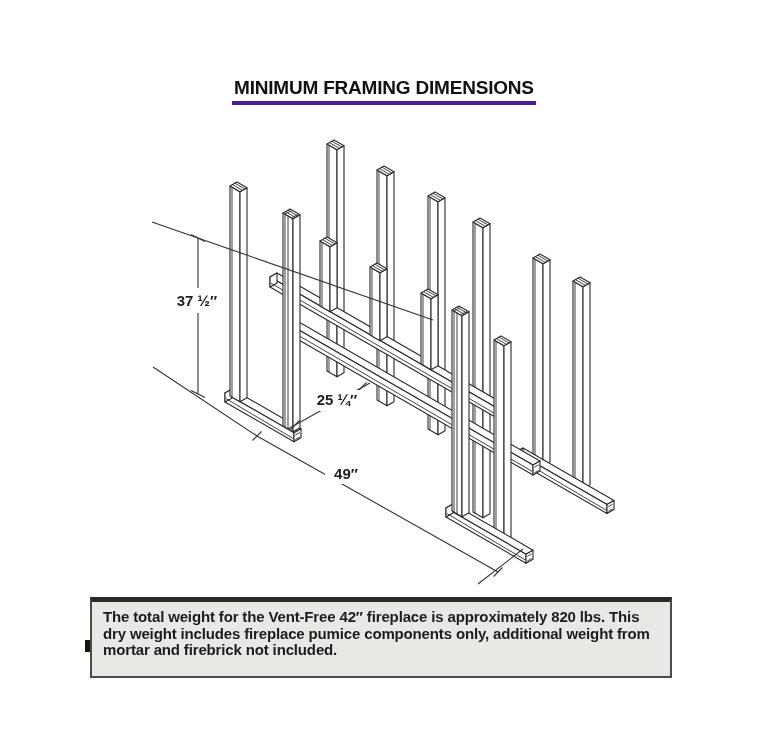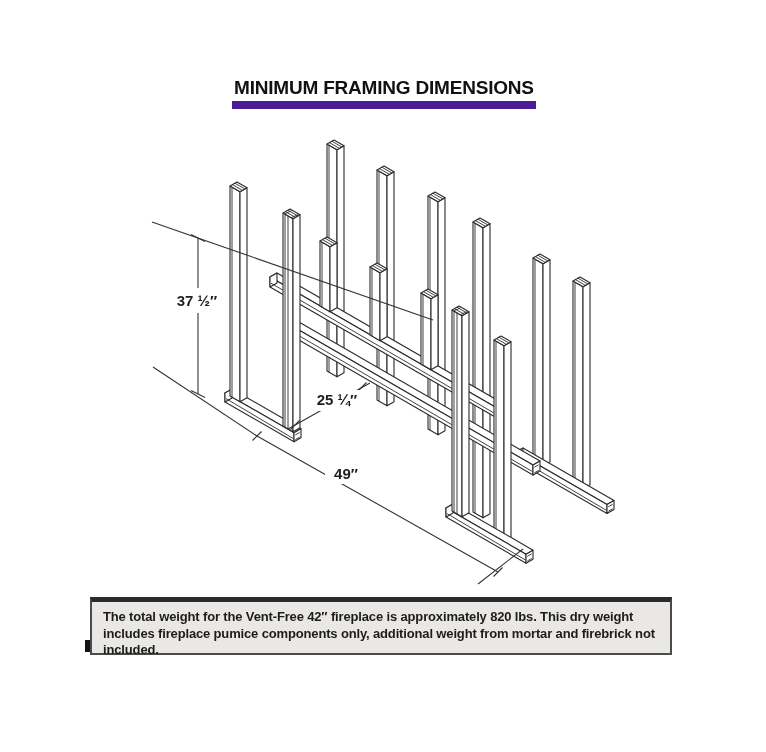--- a/index.html
+++ b/index.html
@@ -10,43 +10,43 @@
     font-family:"Liberation Sans", sans-serif;
     overflow:hidden;
   }
   .title{
     position:absolute;
     left:232px;top:77px;
     font-size:19px;
     font-weight:700;
     letter-spacing:-0.2px;
     color:#111111;
-    border-bottom:8px solid #4c1d95;
+    border-bottom:4px solid #4c1d95;
     padding:0 2px 2px 2px;
     white-space:nowrap;
   }
   .drawing{
     position:absolute;left:0;top:0;width:766px;height:752px;
   }
   .dim-label{
     font-family:"Liberation Sans", sans-serif;
     font-size:15px;
     font-weight:700;
     fill:#1e1e1e;
   }
   .note-box{
     position:absolute;
     left:90px;top:597px;
-    width:582px;height:58px;
+    width:582px;height:81px;
     box-sizing:border-box;
     background:#eae8e4;
     border:2px solid #4b4b4b;
     border-top:5px solid #2a2a2a;
     padding:7px 10px 0 11px;
-    font-size:13px;
+    font-size:15px;
     font-weight:700;
     line-height:16.5px;
     letter-spacing:-0.15px;
     color:#1c1c1c;
   }
   .scan-artifact{
     position:absolute;
     left:85px;top:640px;width:5px;height:12px;
     background:#141414;
   }

